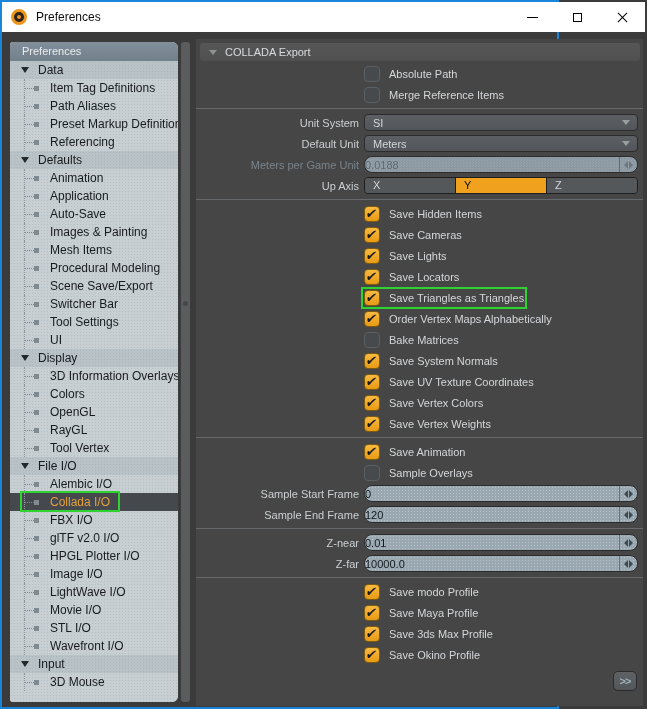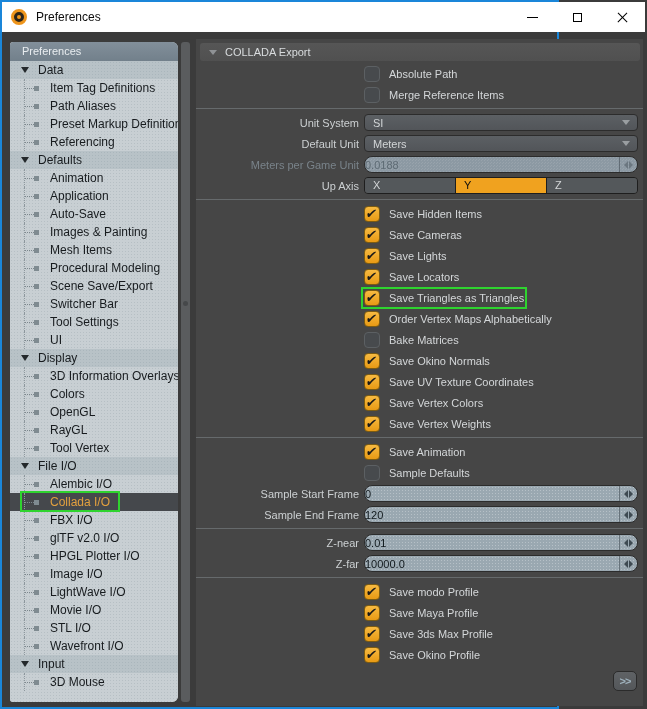--- a/index.html
+++ b/index.html
@@ -269,21 +269,21 @@
           <div class="label-col"></div>
           <div class="ctrl">
             <span class="cb off"></span>
             <span class="cb-label">Bake Matrices</span>
           </div>
         </div>
         <div class="p-row">
           <div class="label-col"></div>
           <div class="ctrl">
             <span class="cb on"></span>
-            <span class="cb-label">Save Okino Normals</span>
+            <span class="cb-label">Save System Normals</span>
           </div>
         </div>
         <div class="p-row">
           <div class="label-col"></div>
           <div class="ctrl">
             <span class="cb on"></span>
             <span class="cb-label">Save UV Texture Coordinates</span>
           </div>
         </div>
         <div class="p-row">
@@ -305,21 +305,21 @@
           <div class="label-col"></div>
           <div class="ctrl">
             <span class="cb on"></span>
             <span class="cb-label">Save Animation</span>
           </div>
         </div>
         <div class="p-row">
           <div class="label-col"></div>
           <div class="ctrl">
             <span class="cb off"></span>
-            <span class="cb-label">Sample Defaults</span>
+            <span class="cb-label">Sample Overlays</span>
           </div>
         </div>
         <div class="p-row">
           <div class="label-col">Sample Start Frame</div>
           <div class="ctrl">
             <div class="field">
               <span class="val">0</span>
               <span class="spin">
                 <span class="tri-l"></span>
                 <span class="tri-r"></span>

